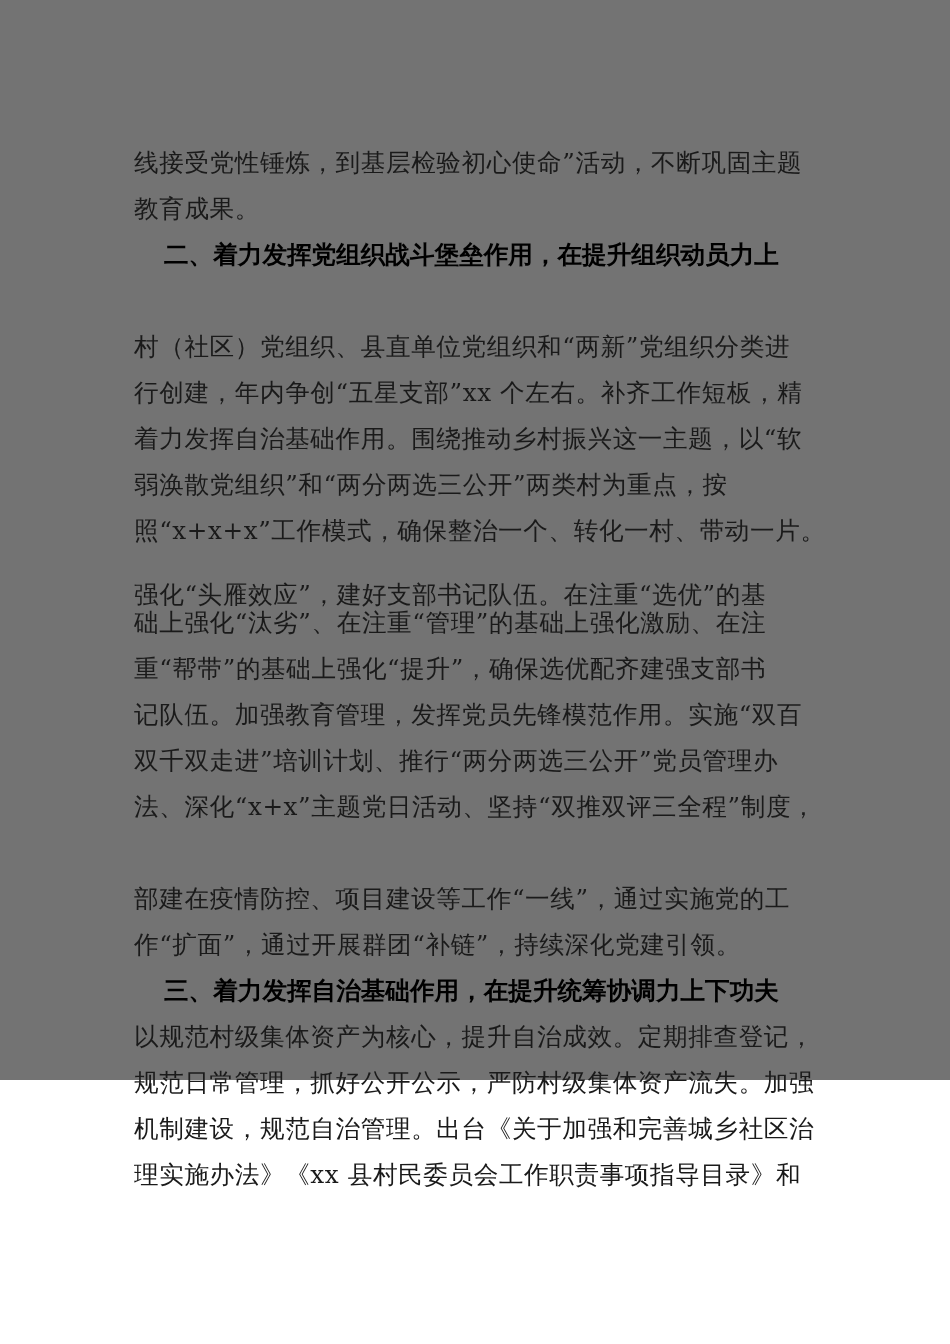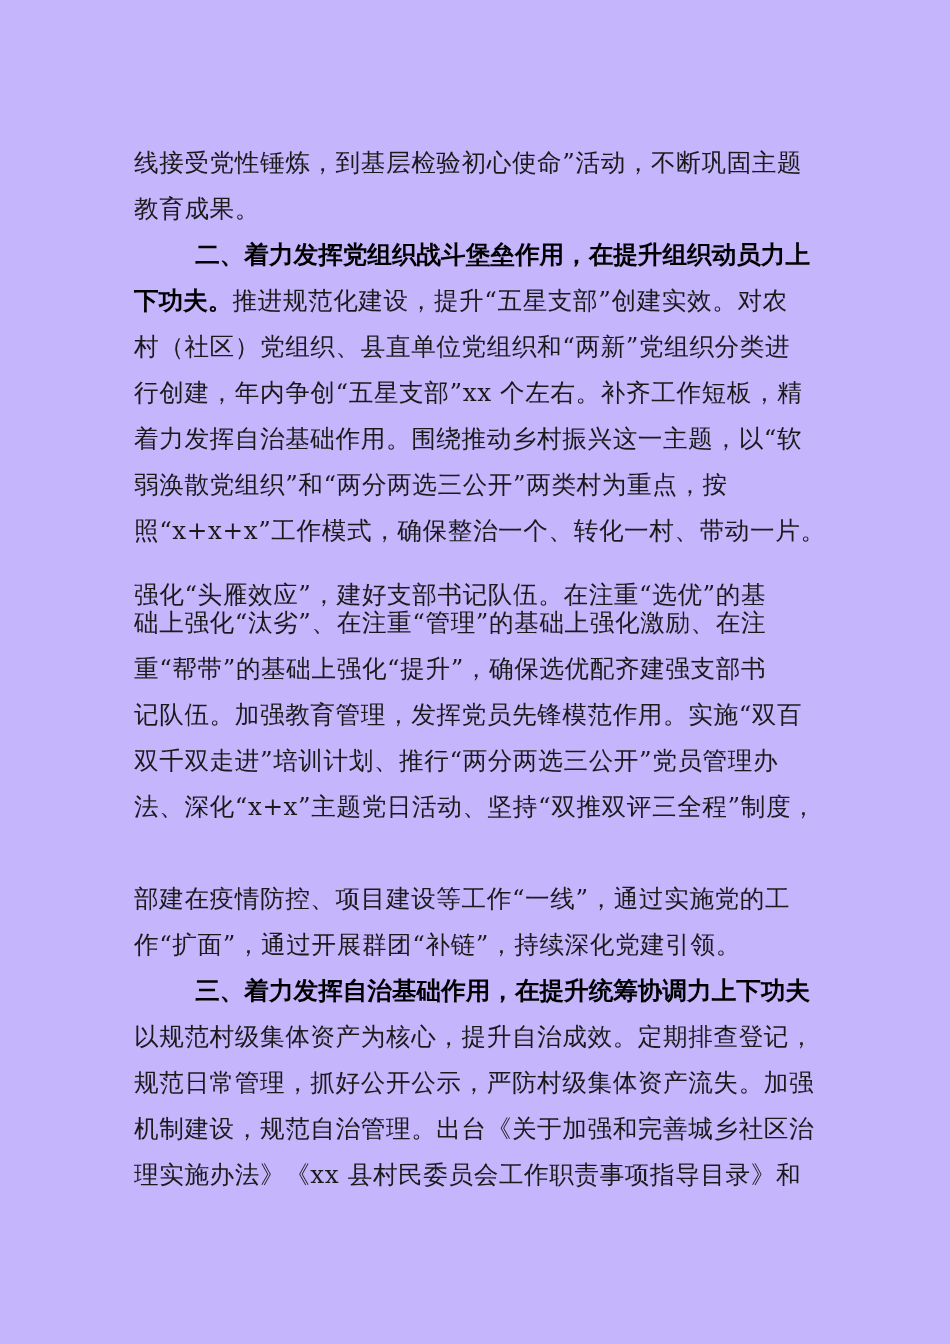--- a/index.html
+++ b/index.html
@@ -1,36 +1,33 @@
 <!DOCTYPE html>
 <html><head>
   <meta charset="utf-8">
   <style>
     html, body { margin: 0; padding: 0; background: #ffffff; }
     body { width: 950px; height: 1344px; position: relative; overflow: hidden;
            font-family: "DejaVu Serif", "Liberation Serif", serif; color: #1a1a1a; }
-    .page { position: absolute; left: 0; top: 0; width: 950px; height: 1344px; background: #c4b5fd; }
+    .page { position: absolute; left: 0; top: 0; width: 950px; height: 1080px; background: #737373; }
     .line { position: absolute; left: 134px; width: 690px; height: 46px; line-height: 46px;
             font-size: 24.6px; letter-spacing: 0.6px; white-space: nowrap; }
-    .line.indent { left: 156px; width: 654px; text-align: right; }
+    .line.indent { left: 164px; width: 654px; }
     .bold { font-family: "DejaVu Sans", "Liberation Sans", sans-serif; font-weight: bold; color: #000; letter-spacing: 0px; }
     .normal { font-weight: normal; }
   </style>
 </head>
 <body>
 
 <div class="page">
 
   <div class="line" style="top:140px">线接受党性锤炼，到基层检验初心使命”活动，不断巩固主题</div>
   <div class="line" style="top:186px">教育成果。</div>
 
   <div class="line indent bold" style="top:232px">二、着力发挥党组织战斗堡垒作用，在提升组织动员力上</div>
-  <div class="line" style="top:278px">
-    <span class="bold">下功夫。</span><span class="normal">推进规范化建设，提升“五星支部”创建实效。对农</span>
-  </div>
   <div class="line" style="top:324px">村（社区）党组织、县直单位党组织和“两新”党组织分类进</div>
   <div class="line" style="top:370px">行创建，年内争创“五星支部”xx 个左右。补齐工作短板，精</div>
   <div class="line" style="top:416px">着力发挥自治基础作用。围绕推动乡村振兴这一主题，以“软</div>
   <div class="line" style="top:462px">弱涣散党组织”和“两分两选三公开”两类村为重点，按</div>
   <div class="line" style="top:508px">照“x+x+x”工作模式，确保整治一个、转化一村、带动一片。</div>
   <div class="line" style="top:572px">强化“头雁效应”，建好支部书记队伍。在注重“选优”的基</div>
   <div class="line" style="top:600px">础上强化“汰劣”、在注重“管理”的基础上强化激励、在注</div>
   <div class="line" style="top:646px">重“帮带”的基础上强化“提升”，确保选优配齐建强支部书</div>
   <div class="line" style="top:692px">记队伍。加强教育管理，发挥党员先锋模范作用。实施“双百</div>
   <div class="line" style="top:784px">法、深化“x+x”主题党日活动、坚持“双推双评三全程”制度，</div>

